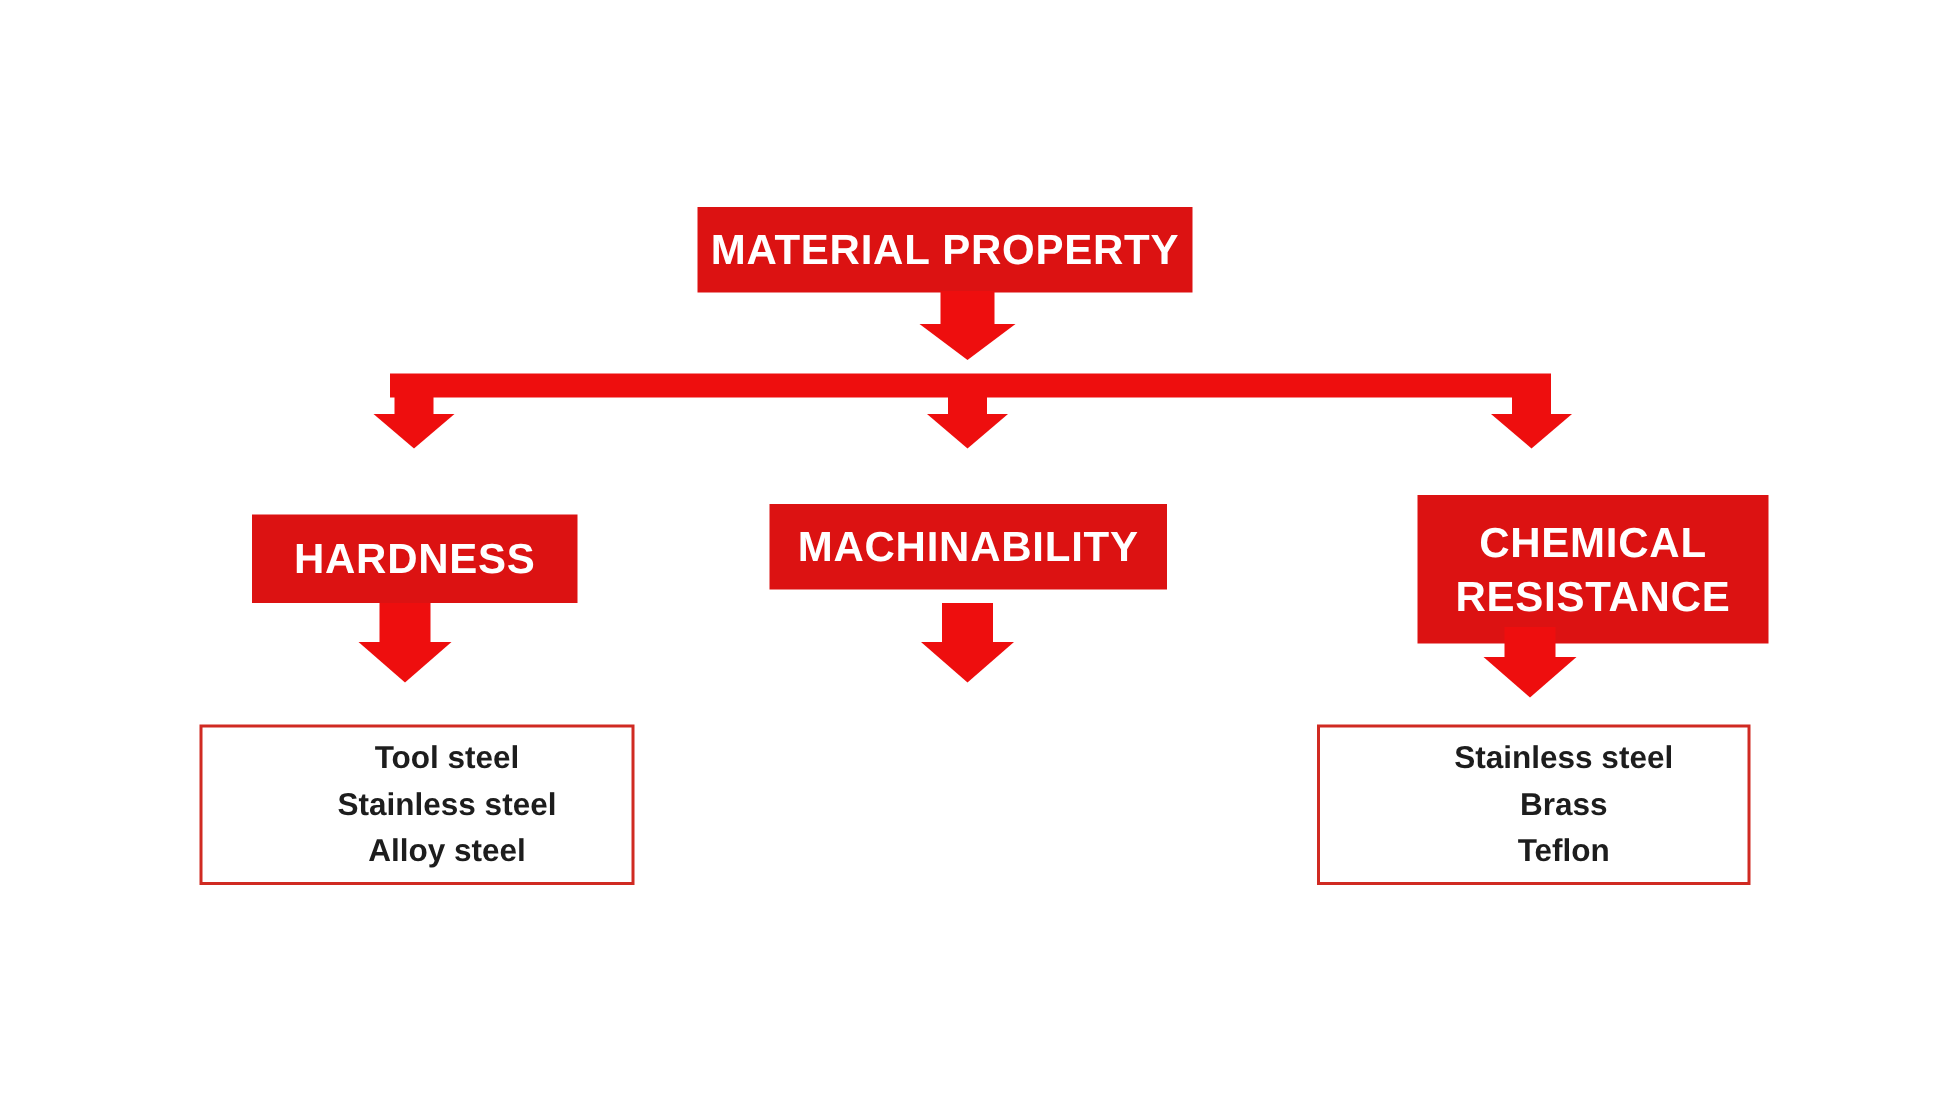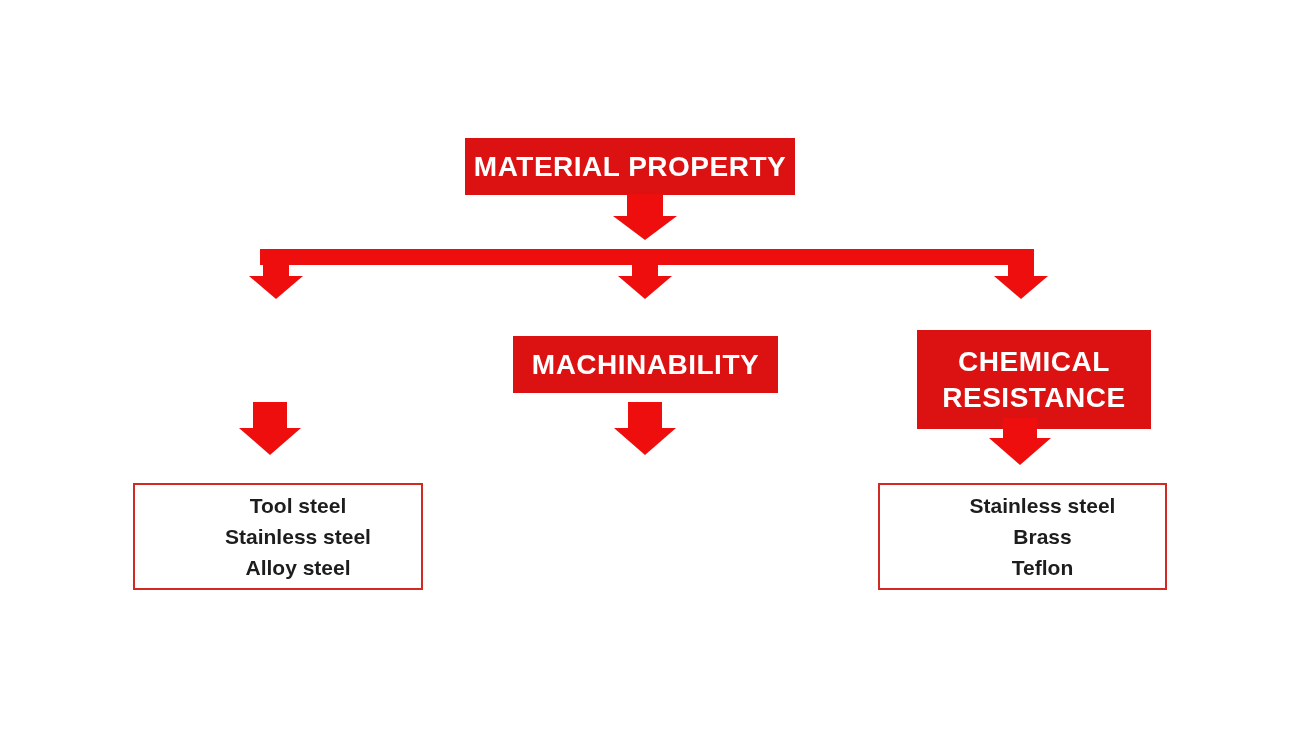--- a/index.html
+++ b/index.html
@@ -100,24 +100,27 @@
   </div>
   <div class="arrow hang" style="left:618px;top:264px">
     <div class="stem"></div>
     <div class="head"></div>
   </div>
   <div class="arrow hang" style="left:994px;top:264px">
     <div class="stem"></div>
     <div class="head"></div>
   </div>
 
+  <div class="rnode" style="left:168px;top:343px;width:217px;height:59px">
+    <span class="nlabel">HARDNESS</span>
+  </div>
   <div class="rnode" style="left:513px;top:336px;width:265px;height:57px">
     <span class="nlabel">MACHINABILITY</span>
   </div>
-  <div class="rnode" style="left:917px;top:330px;width:234px;height:99px">
+  <div class="rnode" style="left:945px;top:330px;width:234px;height:99px">
     <span class="nlabel">CHEMICAL RESISTANCE</span>
   </div>
 
   <div class="arrow mid" style="left:239px;top:402px">
     <div class="stem"></div>
     <div class="head"></div>
   </div>
   <div class="arrow mid" style="left:614px;top:402px">
     <div class="stem"></div>
     <div class="head"></div>

